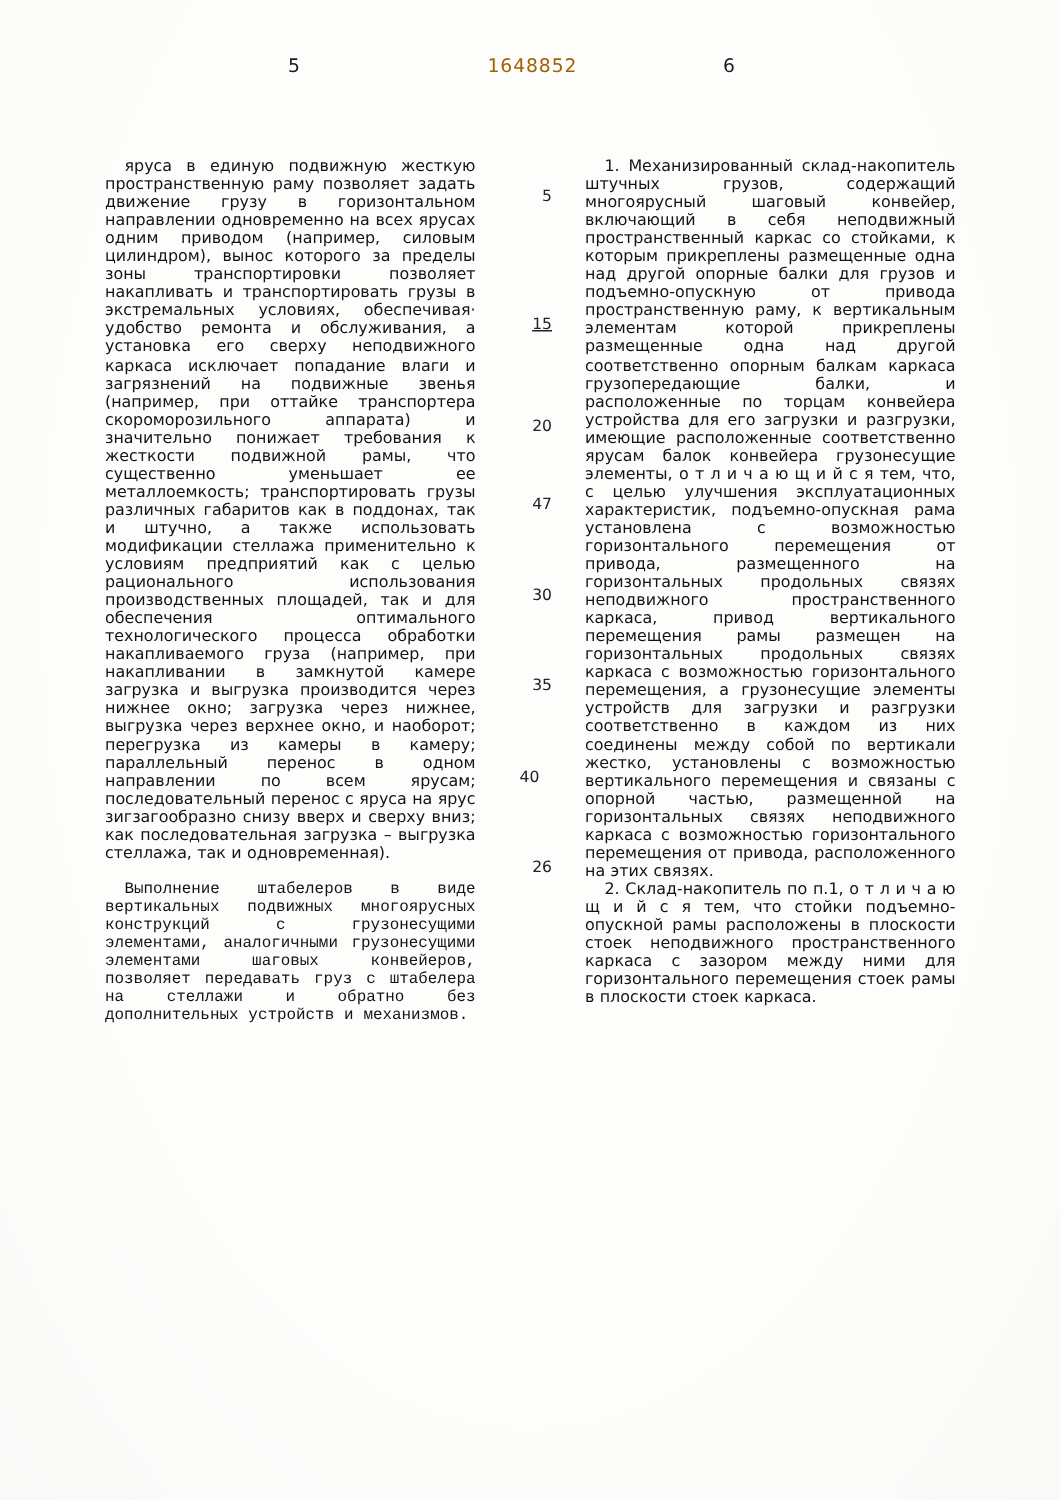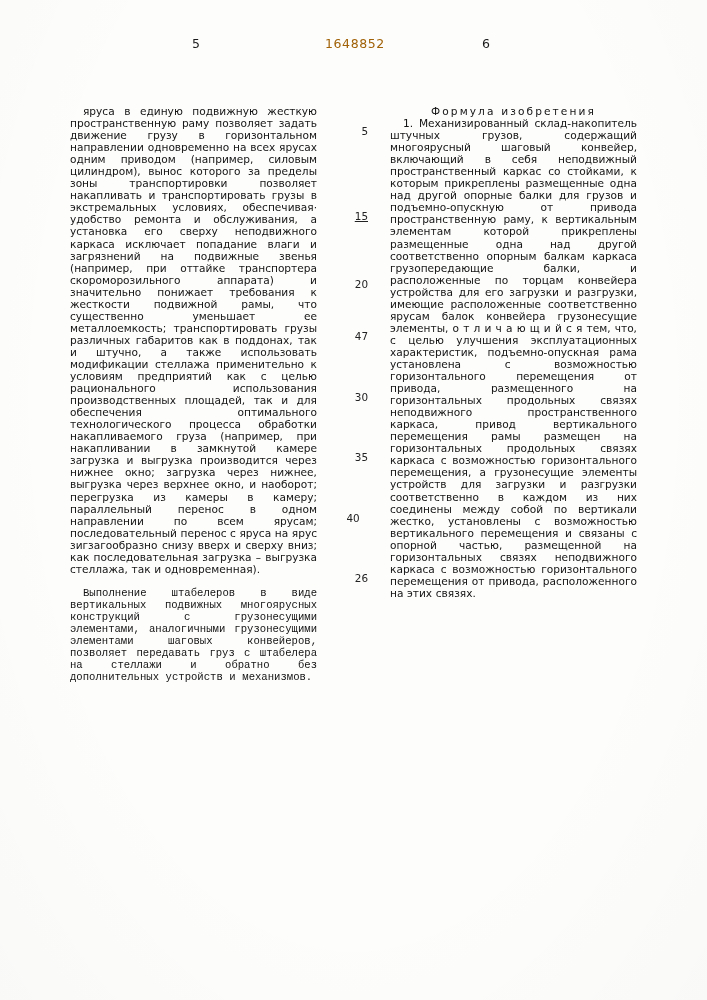--- a/index.html
+++ b/index.html
@@ -134,17 +134,17 @@
     <span style="top:144px;text-decoration:underline;">15</span>
     <span style="top:212px;">20</span>
     <span style="top:264px;">47</span>
     <span style="top:325px;">30</span>
     <span style="top:385px;">35</span>
     <span style="top:446px;text-align:center;">40</span>
     <span style="top:506px;">26</span>
   </div>
 
   <div class="col col-right">
-    <p class="centered">Формула изобретения</p>
     <p class="indent">1. Механизированный склад-накопитель штучных грузов, содержащий многоярусный шаговый конвейер, включающий в себя неподвижный пространственный каркас со стойками, к которым прикреплены размещенные одна над другой опорные балки для грузов и подъемно-опускную от привода пространственную раму, к вертикальным элементам которой прикреплены размещенные одна над другой соответственно опорным балкам каркаса грузопередающие балки, и расположенные по торцам конвейера устройства для его загрузки и разгрузки, имеющие расположенные соответственно ярусам балок конвейера грузонесущие элементы, о т л и ч а ю щ и й с я тем, что, с целью улучшения эксплуатационных характеристик, подъемно-опускная рама установлена с возможностью горизонтального перемещения от привода, размещенного на горизонтальных продольных связях неподвижного пространственного каркаса, привод вертикального перемещения рамы размещен на горизонтальных продольных связях каркаса с возможностью горизонтального перемещения, а грузонесущие элементы устройств для загрузки и разгрузки соответственно в каждом из них соединены между собой по вертикали жестко, установлены с возможностью вертикального перемещения и связаны с опорной частью, размещенной на горизонтальных связях неподвижного каркаса с возможностью горизонтального перемещения от привода, расположенного на этих связях.</p>
+    <p class="indent">2. Склад-накопитель по п.1, о т л и ч а ю щ и й с я тем, что стойки подъемно-опускной рамы расположены в плоскости стоек неподвижного пространственного каркаса с зазором между ними для горизонтального перемещения стоек рамы в плоскости стоек каркаса.</p>
   </div>
 
 </div>
 
 </body></html>

